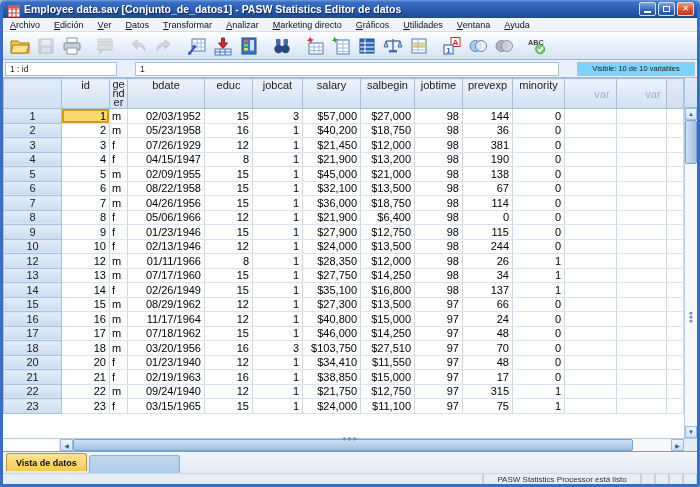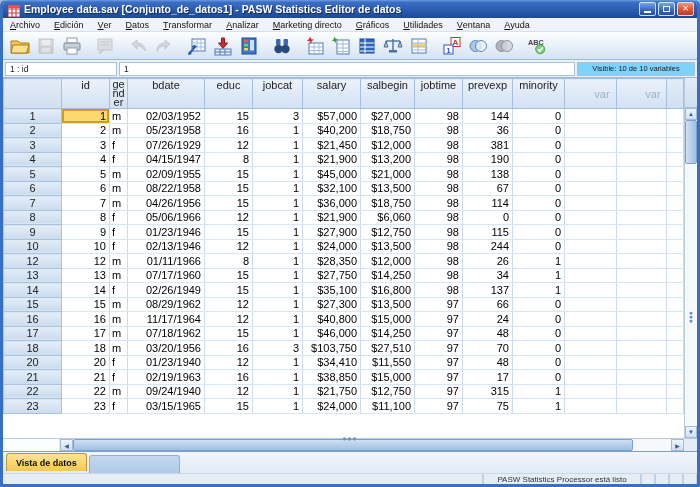--- a/index.html
+++ b/index.html
@@ -40,21 +40,21 @@
   
   .toolbar{height:28px;flex:0 0 28px;display:flex;align-items:center;padding:0 4px;
     background:linear-gradient(180deg,#fdfeff,#e7eff8 55%,#d5e3f2);
     border-bottom:1px solid #9db8d9;}
   .tbtn{width:26px;height:24px;display:flex;align-items:center;justify-content:center;border-radius:2px;}
   .tbtn svg{width:20px;height:20px;display:block;}
   .tbtn.disabled{opacity:.5;filter:grayscale(1);}
   .tbtn.newgroup{margin-left:7px;}
 
   
-  .cellref{height:18px;flex:0 0 18px;display:flex;align-items:center;gap:2px;
+  .cellref{height:18px;flex:0 0 18px;display:flex;align-items:center;gap:18px;
     background:#e9f0f9;border-bottom:1px solid #9db8d9;padding:1px 2px;}
   .refbox,.editbox,.visbox{height:14px;background:#fff;border:1px solid #a9c1dc;
     font-size:8.5px;display:flex;align-items:center;padding:0 4px;color:#222;}
   .refbox{width:112px;flex:0 0 112px;}
   .editbox{flex:1;}
   .visbox{width:118px;flex:0 0 118px;font-size:7.5px;justify-content:center;background:#7dd3fc;}
 
   
   .gridrow{flex:0 0 360px;height:360px;display:flex;overflow:hidden;background:#fff;}
   .gridwrap{width:681px;flex:0 0 681px;overflow:hidden;background:#fff;}
@@ -487,21 +487,21 @@
               <td></td>
             </tr>
             <tr>
               <th class="rowhdr">8</th>
               <td class="a-r">8</td>
               <td class="a-l">f</td>
               <td class="a-r">05/06/1966</td>
               <td class="a-r">12</td>
               <td class="a-r">1</td>
               <td class="a-r">$21,900</td>
-              <td class="a-r">$6,060</td>
+              <td class="a-r">$6,400</td>
               <td class="a-r">98</td>
               <td class="a-r">0</td>
               <td class="a-r">0</td>
               <td></td>
               <td></td>
               <td></td>
             </tr>
             <tr>
               <th class="rowhdr">9</th>
               <td class="a-r">9</td>

